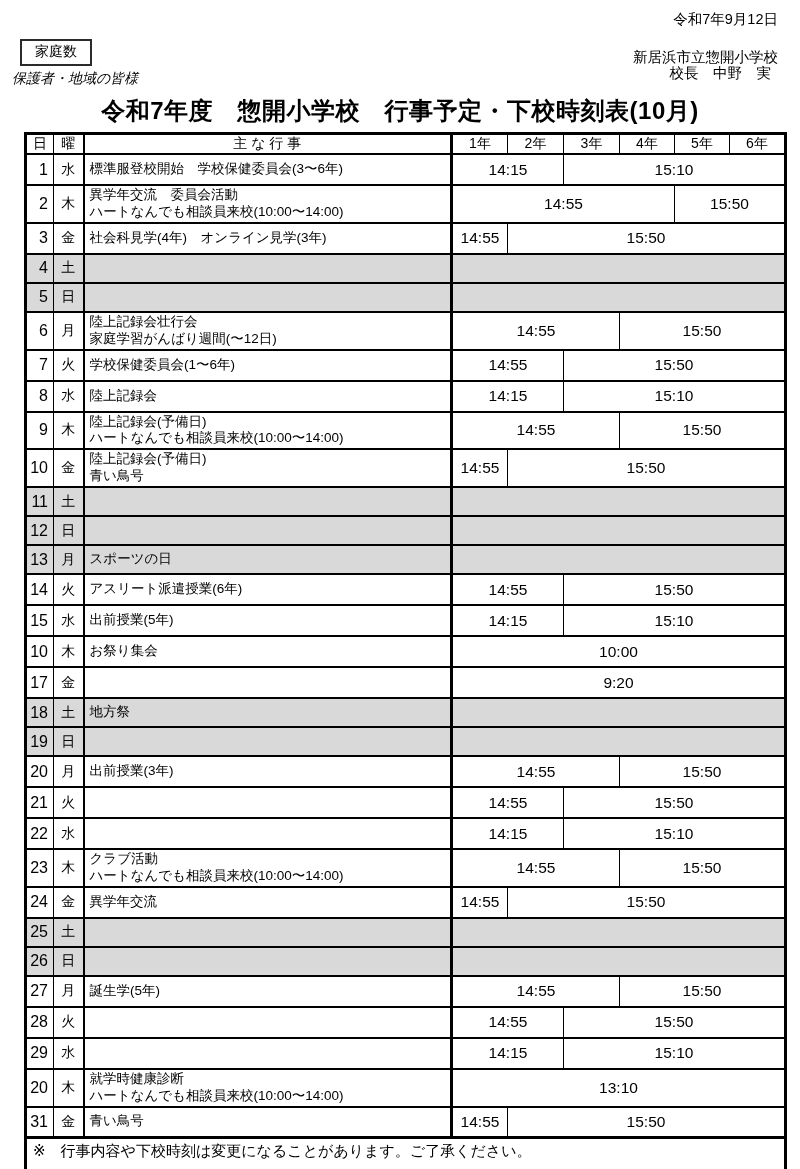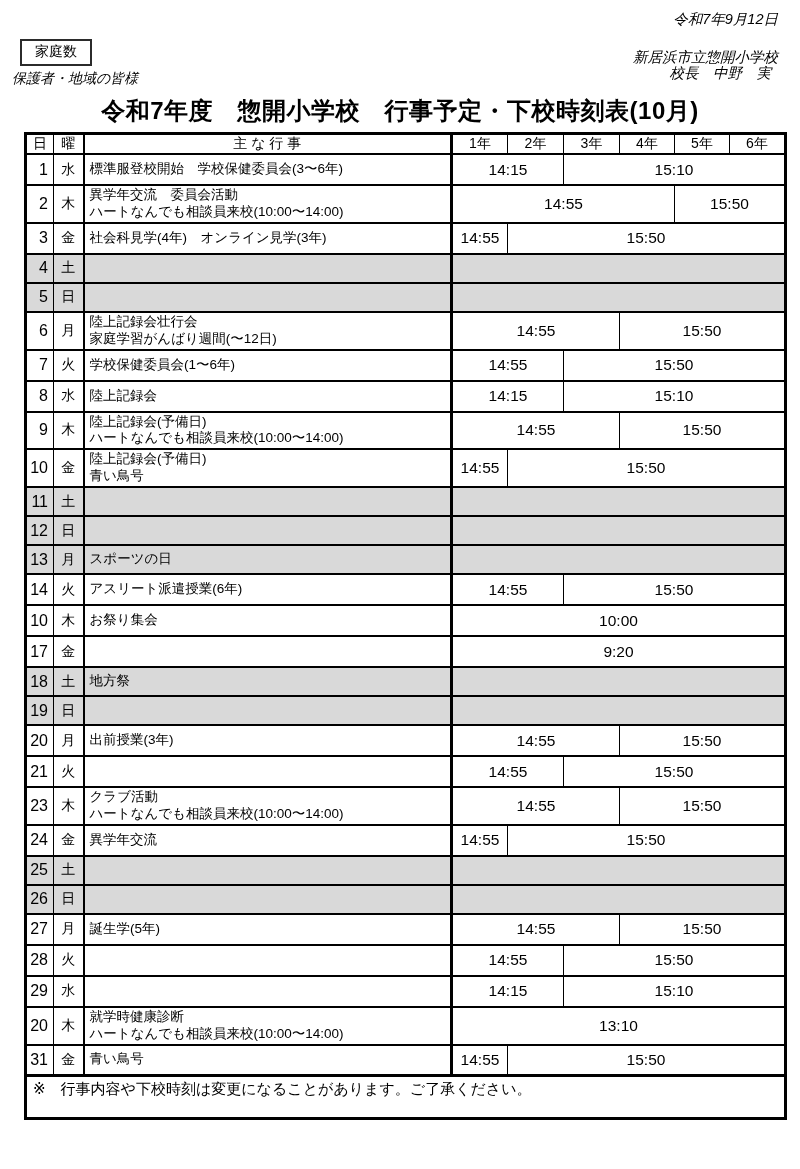--- a/index.html
+++ b/index.html
@@ -4,21 +4,21 @@
 <style>
   * { margin:0; padding:0; box-sizing:border-box; }
   html,body { background:#ffffff; }
   body { font-family:"Liberation Sans","DejaVu Sans",sans-serif; color:#000; }
   .page { width:800px; height:1169px; background:#fff; position:relative; overflow:hidden; }
 
   
   .top { display:flex; justify-content:space-between; padding:11px 22px 0 12px; }
   .household-box { display:inline-block; border:2px solid #2b2b2b; padding:2px 13px 3px; font-size:14px; margin-left:8px;margin-top:28px; }
   .audience { font-size:14px; margin-top:4px;font-style:italic; }
-  .top-right { text-align:right; font-size:14.5px; line-height:1.15;font-style:italic; }
+  .top-right { text-align:right; font-size:14.5px; line-height:1.15; }
   .date-line { margin-bottom:21px; }
   .school-line { margin-bottom:0; }
   .principal-line { padding-right:7px; }
 
   
   .title { text-align:center; font-size:24px; font-weight:bold; margin:7px 0 5px 0; letter-spacing:0.5px; }
 
   
   table.schedule { border-collapse:collapse; table-layout:fixed; width:760px; margin-left:24px;
                    border:3px solid #000; }
@@ -195,20 +195,29 @@
         <tr class="normal">
           <td class="day-cell">14</td>
           <td class="weekday-cell">火</td>
           <td class="event-cell">
             <div>アスリート派遣授業(6年)</div>
           </td>
           <td class="time-cell tsep" colspan="2">14:55</td>
           <td class="time-cell" colspan="4">15:50</td>
         </tr>
         <tr class="normal">
+          <td class="day-cell">15</td>
+          <td class="weekday-cell">水</td>
+          <td class="event-cell">
+            <div>出前授業(5年)</div>
+          </td>
+          <td class="time-cell tsep" colspan="2">14:15</td>
+          <td class="time-cell" colspan="4">15:10</td>
+        </tr>
+        <tr class="normal">
           <td class="day-cell">10</td>
           <td class="weekday-cell">木</td>
           <td class="event-cell">
             <div>お祭り集会</div>
           </td>
           <td class="time-cell tsep" colspan="6">10:00</td>
         </tr>
         <tr class="normal">
           <td class="day-cell">17</td>
           <td class="weekday-cell">金</td>
@@ -237,20 +246,27 @@
           </td>
           <td class="time-cell tsep" colspan="3">14:55</td>
           <td class="time-cell" colspan="3">15:50</td>
         </tr>
         <tr class="normal">
           <td class="day-cell">21</td>
           <td class="weekday-cell">火</td>
           <td class="event-cell"></td>
           <td class="time-cell tsep" colspan="2">14:55</td>
           <td class="time-cell" colspan="4">15:50</td>
+        </tr>
+        <tr class="normal">
+          <td class="day-cell">22</td>
+          <td class="weekday-cell">水</td>
+          <td class="event-cell"></td>
+          <td class="time-cell tsep" colspan="2">14:15</td>
+          <td class="time-cell" colspan="4">15:10</td>
         </tr>
         <tr class="two">
           <td class="day-cell">23</td>
           <td class="weekday-cell">木</td>
           <td class="event-cell">
             <div>クラブ活動</div>
             <div>ハートなんでも相談員来校(10:00〜14:00)</div>
           </td>
           <td class="time-cell tsep" colspan="3">14:55</td>
           <td class="time-cell" colspan="3">15:50</td>

